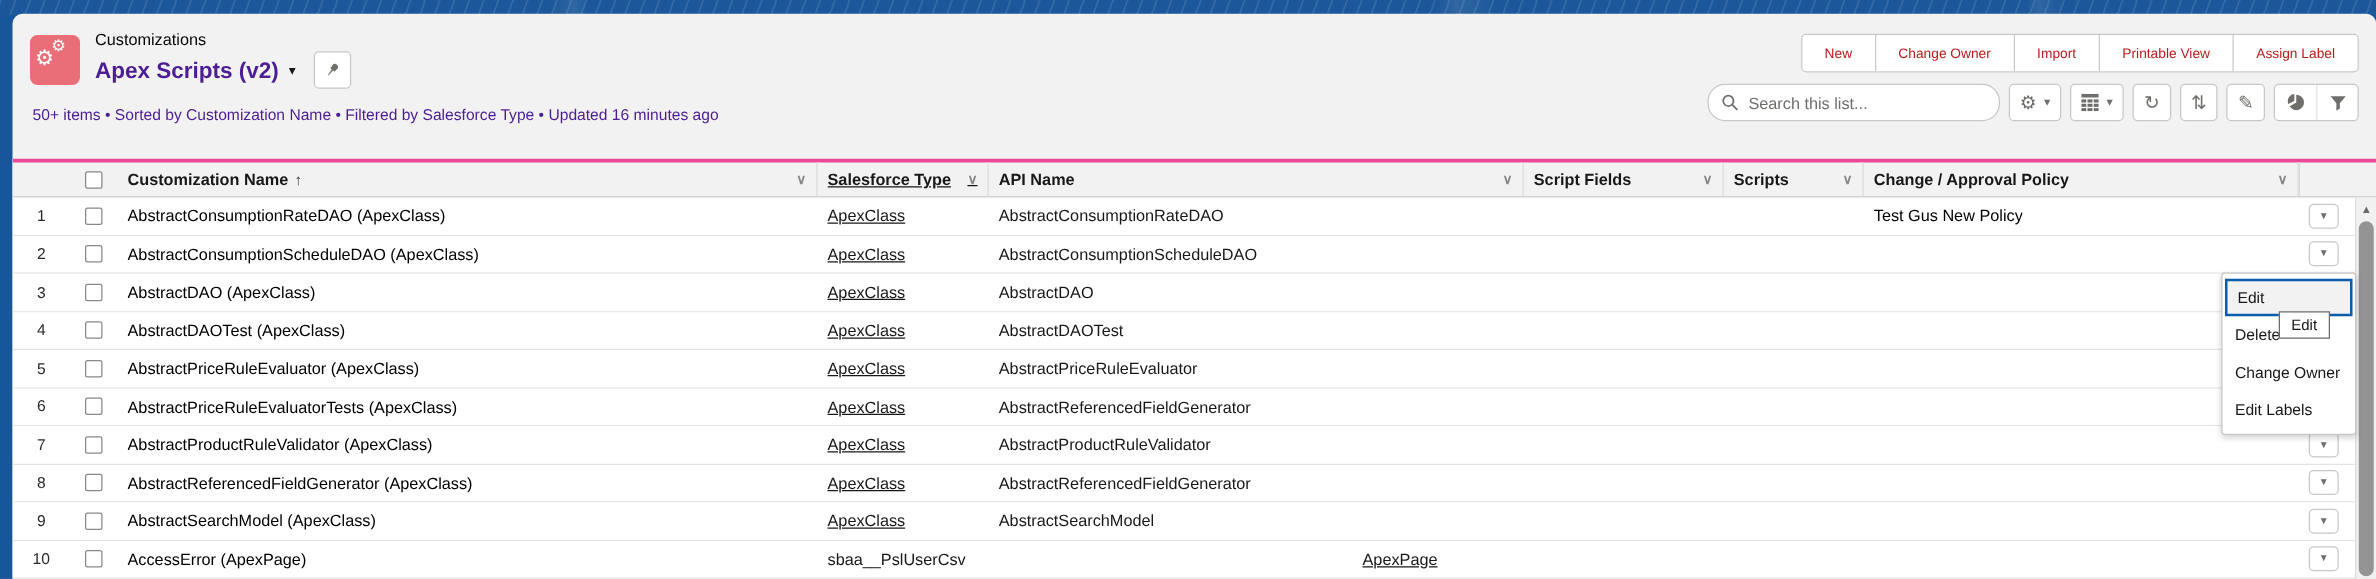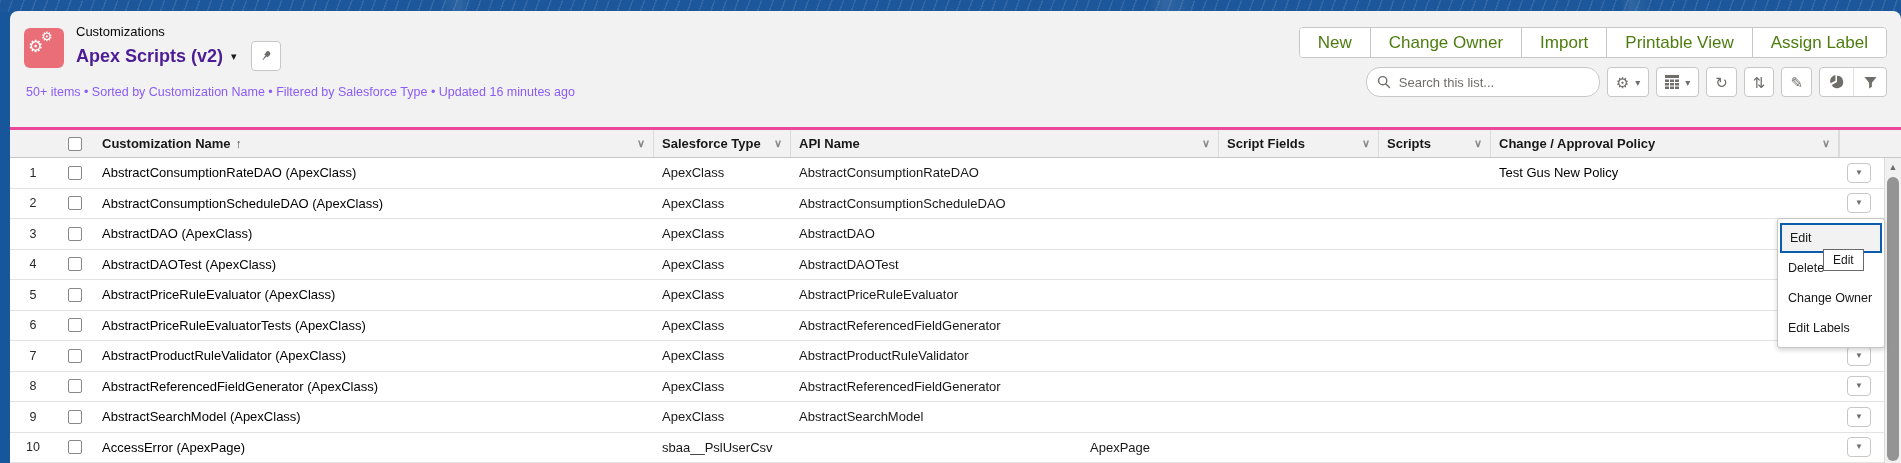--- a/index.html
+++ b/index.html
@@ -18,25 +18,25 @@
   .app-icon { width:40px; height:40px; border-radius:6px; background:#ea6e78; position:relative; flex:0 0 auto; }
   .app-icon .g1 { position:absolute; left:4px; top:10px; color:#fff; font-size:17px; line-height:17px; }
   .app-icon .g2 { position:absolute; left:17px; top:2px; color:#fff; font-size:13px; line-height:13px; }
   .title-block { margin-left:12px; }
   .obj-label { font-size:13px; color:#080707; line-height:16px; }
   .title-row { display:flex; align-items:center; margin-top:1px; }
   .list-title { font-size:18px; font-weight:bold; color:#4c1d95; line-height:22px; }
   .title-caret { font-size:11px; color:#181818; margin-left:8px; cursor:pointer; }
   .pin-btn { margin-left:14px; width:30px; height:30px; border:1px solid #c9c7c5; border-radius:4px;
     background:#fff; display:flex; align-items:center; justify-content:center; cursor:pointer; }
-  .status-line { font-size:12.5px; color:#8b5cf6; margin:14px 0 24px 2px; }
+  .status-line { font-size:12.5px; color:#4c1d95; margin:14px 0 24px 2px; }
 
   .ph-right { display:flex; flex-direction:column; align-items:flex-end; }
   .btn-group { display:flex; border:1px solid #c9c7c5; border-radius:4px; overflow:hidden; background:#fff; margin-top:3px; }
-  .hbtn { background:#fff; border:none; border-left:1px solid #c9c7c5; color:#4d7c0f; font-size:17px;
+  .hbtn { background:#fff; border:none; border-left:1px solid #c9c7c5; color:#b91c1c; font-size:11px;
     font-family:inherit; height:29px; padding:0 18px; cursor:pointer; white-space:nowrap; }
   .hbtn:first-child { border-left:none; }
   .controls-row { display:flex; align-items:center; margin-top:9px; }
   .search-box { display:flex; align-items:center; width:234px; height:30px; background:#fff;
     border:1px solid #c9c7c5; border-radius:14px; padding:0 10px; }
   .search-box svg { flex:0 0 auto; }
   .search-input { border:none; outline:none; flex:1; margin-left:8px; font-size:13px; color:#3e3e3c;
     font-family:Liberation Sans, sans-serif; background:transparent; }
   .search-input::placeholder { color:#706e6b; }
   .tb-btn { height:30px; background:#fff; border:1px solid #c9c7c5; border-radius:4px; margin-left:7px;
@@ -51,21 +51,21 @@
   .grid { position:absolute; left:0; top:116px; right:0; bottom:0; background:#fff; }
   .thead { display:flex; height:31px; background:#f3f2f2; border-top:3px solid #ec4899; border-bottom:1px solid #c9c7c5; }
   .th { display:flex; align-items:center; border-right:1px solid #dddbda; padding:0 8px;
     font-size:13px; font-weight:bold; color:#181818; position:relative; }
   .th-label { overflow:hidden; white-space:nowrap; }
   .sort-arrow { margin-left:5px; font-size:12px; color:#3e3e3c; }
   .th-chev { margin-left:auto; color:#8a8886; font-size:11px; cursor:pointer; padding-left:6px; }
   .col-num { width:46px; justify-content:center; border-right:none; }
   .col-check { width:38px; justify-content:center; border-right:none; }
   .col-name { width:560px; }
-  .col-type { width:137px; }
+  .col-type { width:137px;text-decoration:underline; }
   .col-api { width:428px; }
   .col-sf { width:160px; }
   .col-scripts { width:112px; }
   .col-policy { width:348px; }
   .col-actions { width:40px; border-right:none; }
   .thead .col-actions { border-left:1px solid #dddbda; }
 
   .tbody { position:absolute; left:0; top:31px; right:0; bottom:0; overflow:hidden; }
   .tr { display:flex; height:30.5px; border-bottom:1px solid #e4e2e0; background:#fff; }
   .td { display:flex; align-items:center; padding:0 8px; font-size:13px; color:#181818;

